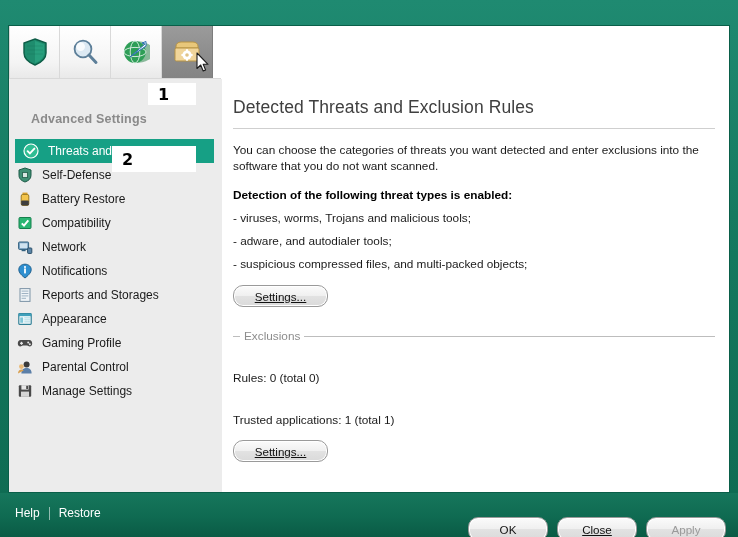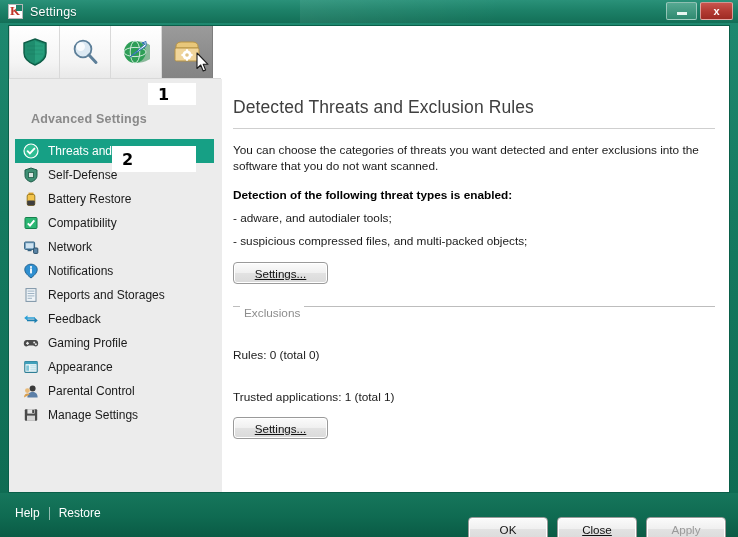--- a/index.html
+++ b/index.html
@@ -101,21 +101,21 @@
   #sidebar {
     position: absolute; left: 0; top: 53px; width: 220px; height: 415px;
     background: #ececec; border-right: 4px solid #b91c1c;
   }
   #adv-label {
     position: absolute; left: 22px; top: 33px;
     font-size: 12.5px; font-weight: bold; color: #8a8a8a; letter-spacing: .2px;
   }
   #navlist { position: absolute; left: 0; top: 60px; width: 211px; }
   .nav-item {
-    height: 24px; display: flex; align-items: center; padding-left: 14px;
+    height: 24px; display: flex; align-items: center; padding-left: 8px;
     font-size: 12px; color: #1a1a1a;
   }
   .nav-item.selected {
     background: #16a085; color: #ffffff;
     margin-left: 6px; margin-right: 6px; padding-left: 8px;
   }
   .nav-ico {
     width: 16px; height: 16px; margin-right: 9px; flex: 0 0 auto;
     position: relative; display:inline-block;
   }
@@ -133,29 +133,29 @@
   .body-text { font-size: 11.8px; color: #1a1a1a; line-height: 16px; }
   .spacer-10 { height: 14px; }
   .bold-head { font-size: 11.8px; color: #000; font-weight: bold; margin-bottom: 3px; }
   .bullet { font-size: 11.8px; color: #1a1a1a; margin-top: 9px; }
 
   .winbutton {
     display: inline-flex; align-items: center; justify-content: center;
     height: 22px; min-width: 95px; padding: 9px 14px;
     font-size: 11.6px; color: #111;
     background: linear-gradient(180deg,#fbfbfb 0%,#f0f0f0 48%,#e2e2e2 52%,#dadada 100%);
-    border: 1px solid #9a9a9a; border-radius: 4px;
+    border: 1px solid #9a9a9a; border-radius: 10px;
     box-shadow: inset 0 0 0 1px #ffffff;
   }
   .winbutton.disabled { color: #9a9a9a; }
   .ul { text-decoration: underline; }
 
   
   #excl-group { margin-top: 22px; }
-  #excl-header { display: flex; align-items: flex-start; gap: 4px; }
+  #excl-header { display: flex; align-items: center; gap: 4px; }
   #excl-dash { width: 7px; height: 1px; background: #bdbdbd; }
   #excl-title { font-size: 11.8px; color: #8d8d8d; }
   #excl-line { flex: 1; height: 1px; background: #bdbdbd; }
   .excl-row { font-size: 11.8px; color: #1a1a1a; margin-top: 28px; }
 
   
   #statusbar {
     position: absolute; left: 0; bottom: 0; width: 738px; height: 44px;
     background: linear-gradient(180deg,#16765c 0%,#0f6a51 55%,#0a5b45 100%);
   }
@@ -183,35 +183,20 @@
   
   #cursor {
     position: absolute; left: 196px; top: 52px; width: 14px; height: 21px; z-index: 50;
   }
 </style>
 </head>
 <body>
 
 <div id="window">
 
-  <div id="titlebar">
-    <span class="app-logo">
-      <i>K</i>
-        <u></u>
-    </span>
-    <span id="title-text">Settings</span>
-    <div id="win-controls">
-      <div class="winbtn min">
-        <span class="bar"></span>
-      </div>
-      <div class="winbtn close">
-        <span>x</span>
-      </div>
-    </div>
-  </div>
 
   <div id="client">
 
     <div id="toolbar">
 
       <div class="tb-item">
         <svg width="26" height="28" viewBox="0 0 26 28">
           <path d="M13 1 L24 5 V15 C24 21 18 25 13 27 C8 25 2 21 2 15 V5 Z" fill="#1f8d6e" stroke="#0e5d47" stroke-width="1.4"></path>
           <path d="M13 3 L22 6.4 V15 C22 20 17.5 23.3 13 25.1 Z" fill="#2fae8a" opacity=".55"></path>
           <path d="M5 8 L21 8 M5 12 L21 12 M5 16 L21 16" stroke="#0e5d47" stroke-width=".6" opacity=".35"></path>
@@ -331,60 +316,51 @@
               <rect x="3" y="1.6" width="10" height="12.8" fill="#eef3f7" stroke="#7d93a6" stroke-width="1"></rect>
               <rect x="4.6" y="3.6" width="6.8" height="1" fill="#9fb3c4"></rect>
               <rect x="4.6" y="6" width="6.8" height="1" fill="#9fb3c4"></rect>
               <rect x="4.6" y="8.4" width="6.8" height="1" fill="#9fb3c4"></rect>
               <rect x="4.6" y="10.8" width="4.4" height="1" fill="#9fb3c4"></rect>
             </svg>
           </span>
           <span class="nav-label">Reports and Storages</span>
         </div>
 
-        <div class="nav-item">
-          <span class="nav-ico">
-            <svg width="16" height="16" viewBox="0 0 16 16">
-              <path d="M4.5 4.2 L1.2 7 L4.5 9.8 V7.8 H12 V6.2 H4.5 Z" fill="#2a9fd6"></path>
-              <path d="M11.5 6.6 L14.8 9.4 L11.5 12.2 V10.2 H4 V8.6 H11.5 Z" fill="#1b7fb0"></path>
-            </svg>
-          </span>
-          <span class="nav-label">Feedback</span>
-        </div>
-
-        <div class="nav-item">
-          <span class="nav-ico">
-            <svg width="16" height="16" viewBox="0 0 16 16">
-              <path d="M3.6 5 H12.4 C14 5 15.2 6.6 15.2 8.4 C15.2 10.2 14 11.4 12.7 11.4 C11.6 11.4 11 10.4 10.2 10.4 H5.8 C5 10.4 4.4 11.4 3.3 11.4 C2 11.4 .8 10.2 .8 8.4 C.8 6.6 2 5 3.6 5 Z" fill="#4a4a4a"></path>
-              <rect x="3" y="7.7" width="3" height="1.2" fill="#e8e8e8"></rect>
-              <rect x="3.9" y="6.8" width="1.2" height="3" fill="#e8e8e8"></rect>
-              <circle cx="11.2" cy="7.6" r="1" fill="#e8e8e8"></circle>
-              <circle cx="12.8" cy="9.2" r="1" fill="#e8e8e8"></circle>
-            </svg>
-          </span>
-          <span class="nav-label">Gaming Profile</span>
-        </div>
 
         <div class="nav-item">
           <span class="nav-ico">
             <svg width="16" height="16" viewBox="0 0 16 16">
               <rect x="1.8" y="2.6" width="12.4" height="10.8" rx=".8" fill="#ffffff" stroke="#2f7f96" stroke-width="1.2"></rect>
               <rect x="1.8" y="2.6" width="12.4" height="2.6" fill="#3fa0bb"></rect>
               <rect x="3.2" y="6.4" width="3" height="5.4" fill="#7fc6d8"></rect>
               <rect x="7.2" y="6.4" width="6" height="1" fill="#9fd3e0"></rect>
               <rect x="7.2" y="8.4" width="6" height="1" fill="#9fd3e0"></rect>
               <rect x="7.2" y="10.4" width="6" height="1" fill="#9fd3e0"></rect>
             </svg>
           </span>
           <span class="nav-label">Appearance</span>
         </div>
 
         <div class="nav-item">
           <span class="nav-ico">
             <svg width="16" height="16" viewBox="0 0 16 16">
+              <path d="M3.6 5 H12.4 C14 5 15.2 6.6 15.2 8.4 C15.2 10.2 14 11.4 12.7 11.4 C11.6 11.4 11 10.4 10.2 10.4 H5.8 C5 10.4 4.4 11.4 3.3 11.4 C2 11.4 .8 10.2 .8 8.4 C.8 6.6 2 5 3.6 5 Z" fill="#4a4a4a"></path>
+              <rect x="3" y="7.7" width="3" height="1.2" fill="#e8e8e8"></rect>
+              <rect x="3.9" y="6.8" width="1.2" height="3" fill="#e8e8e8"></rect>
+              <circle cx="11.2" cy="7.6" r="1" fill="#e8e8e8"></circle>
+              <circle cx="12.8" cy="9.2" r="1" fill="#e8e8e8"></circle>
+            </svg>
+          </span>
+          <span class="nav-label">Gaming Profile</span>
+        </div>
+
+        <div class="nav-item">
+          <span class="nav-ico">
+            <svg width="16" height="16" viewBox="0 0 16 16">
               <circle cx="9.6" cy="5.4" r="3" fill="#3a3a3a"></circle>
               <path d="M4.4 14.4 C4.4 10.6 6.8 9 9.6 9 C12.4 9 14.6 10.6 14.6 14.4 Z" fill="#5b7fa8"></path>
               <circle cx="4.4" cy="7.6" r="2.4" fill="#e8b977"></circle>
               <path d="M1 14.4 C1 11.6 2.6 10.4 4.4 10.4 C5.4 10.4 6.2 10.8 6.8 11.4 Z" fill="#d89f4f"></path>
             </svg>
           </span>
           <span class="nav-label">Parental Control</span>
         </div>
 
         <div class="nav-item">
@@ -405,20 +381,21 @@
     <div id="content">
       <div id="page-title">Detected Threats and Exclusion Rules</div>
       <div id="title-rule"></div>
 
       <div class="body-text">You can choose the categories of threats you want detected and enter exclusions into the software that you do not want scanned.</div>
 
       <div class="spacer-10"></div>
 
       <div class="bold-head">Detection of the following threat types is enabled:</div>
 
+      <div class="bullet">- viruses, worms, Trojans and malicious tools;</div>
       <div class="bullet">- adware, and autodialer tools;</div>
       <div class="bullet">- suspicious compressed files, and multi-packed objects;</div>
 
       <div style="margin-top:14px;">
         <span class="winbutton">
           <span class="ul">Settings...</span>
         </span>
       </div>
 
       <div id="excl-group">

